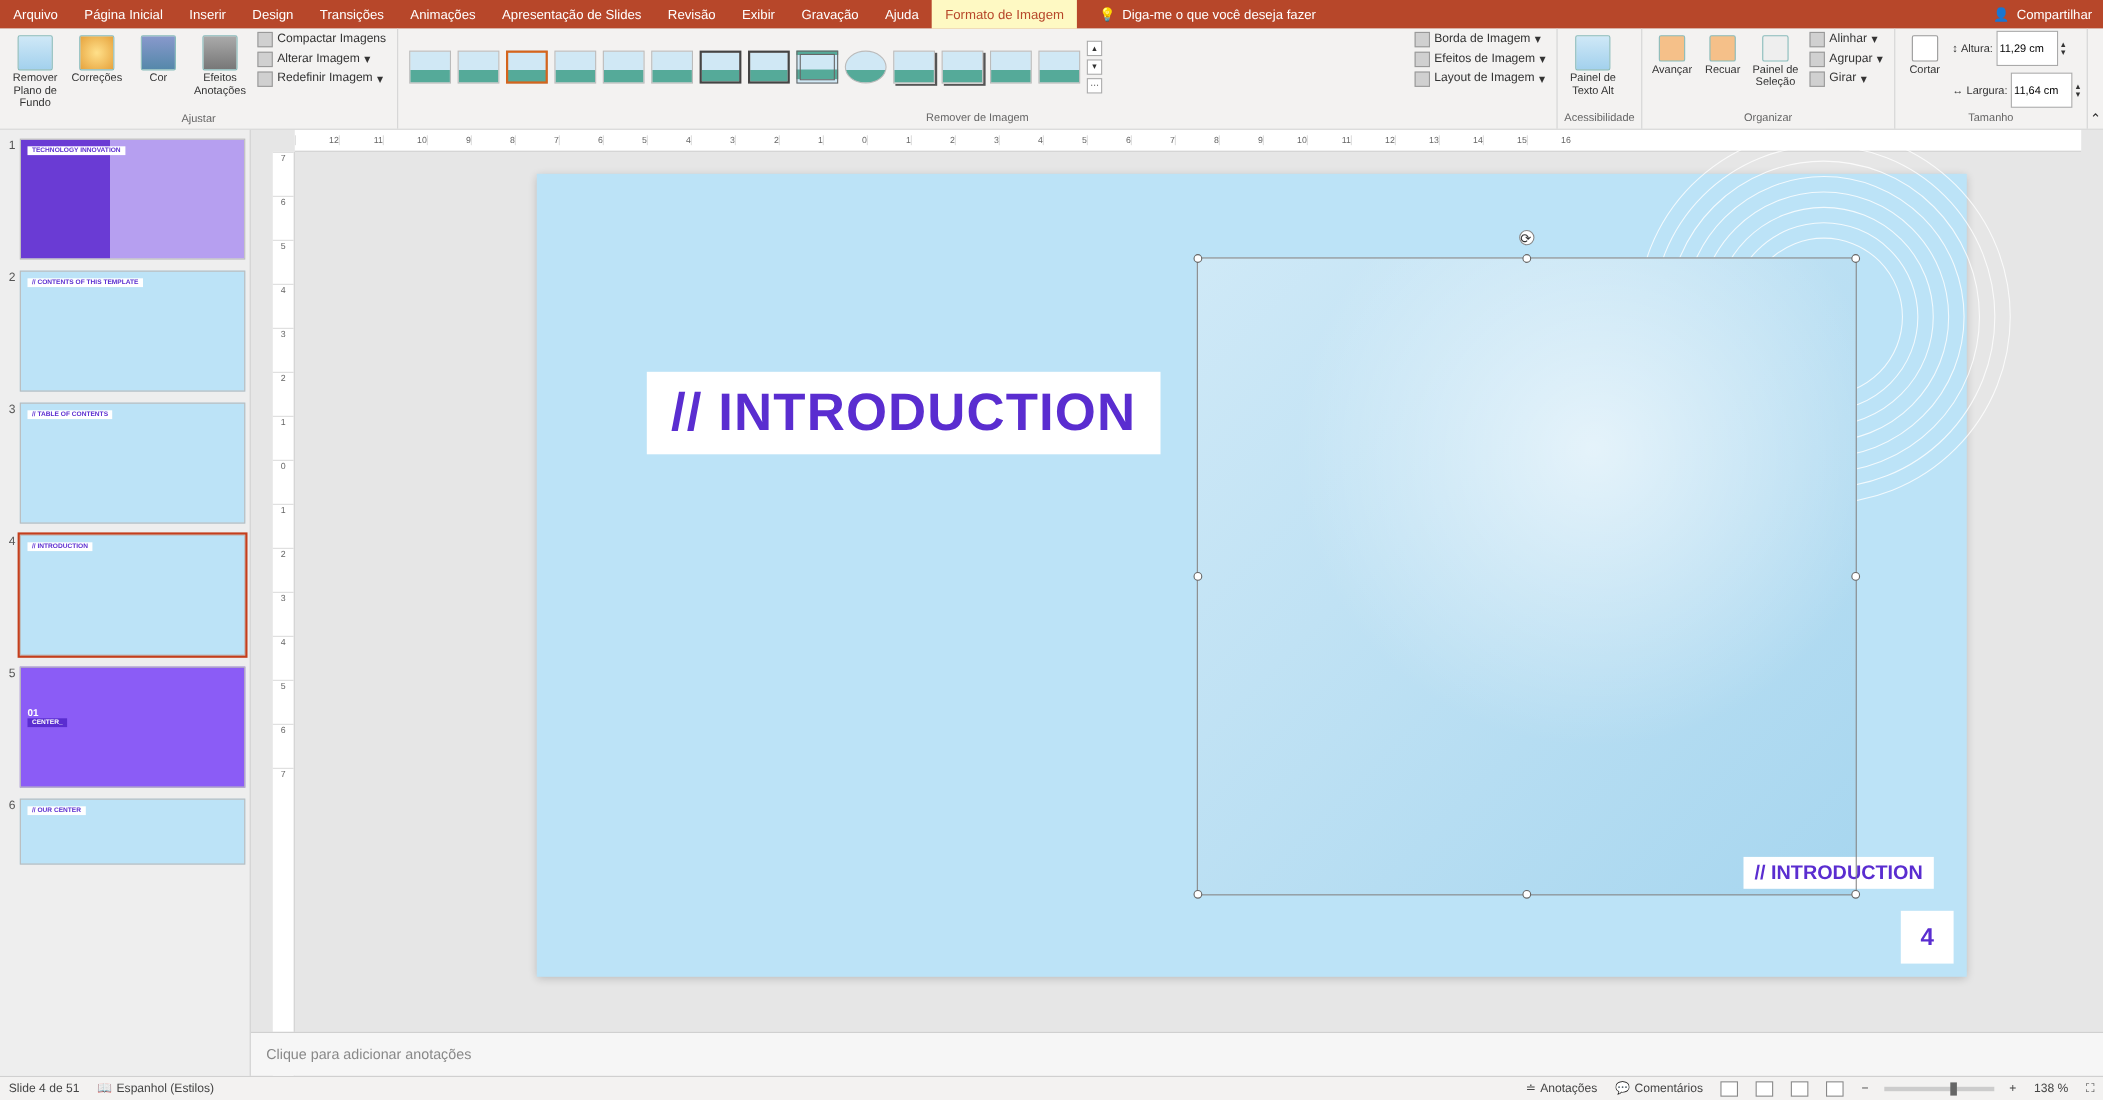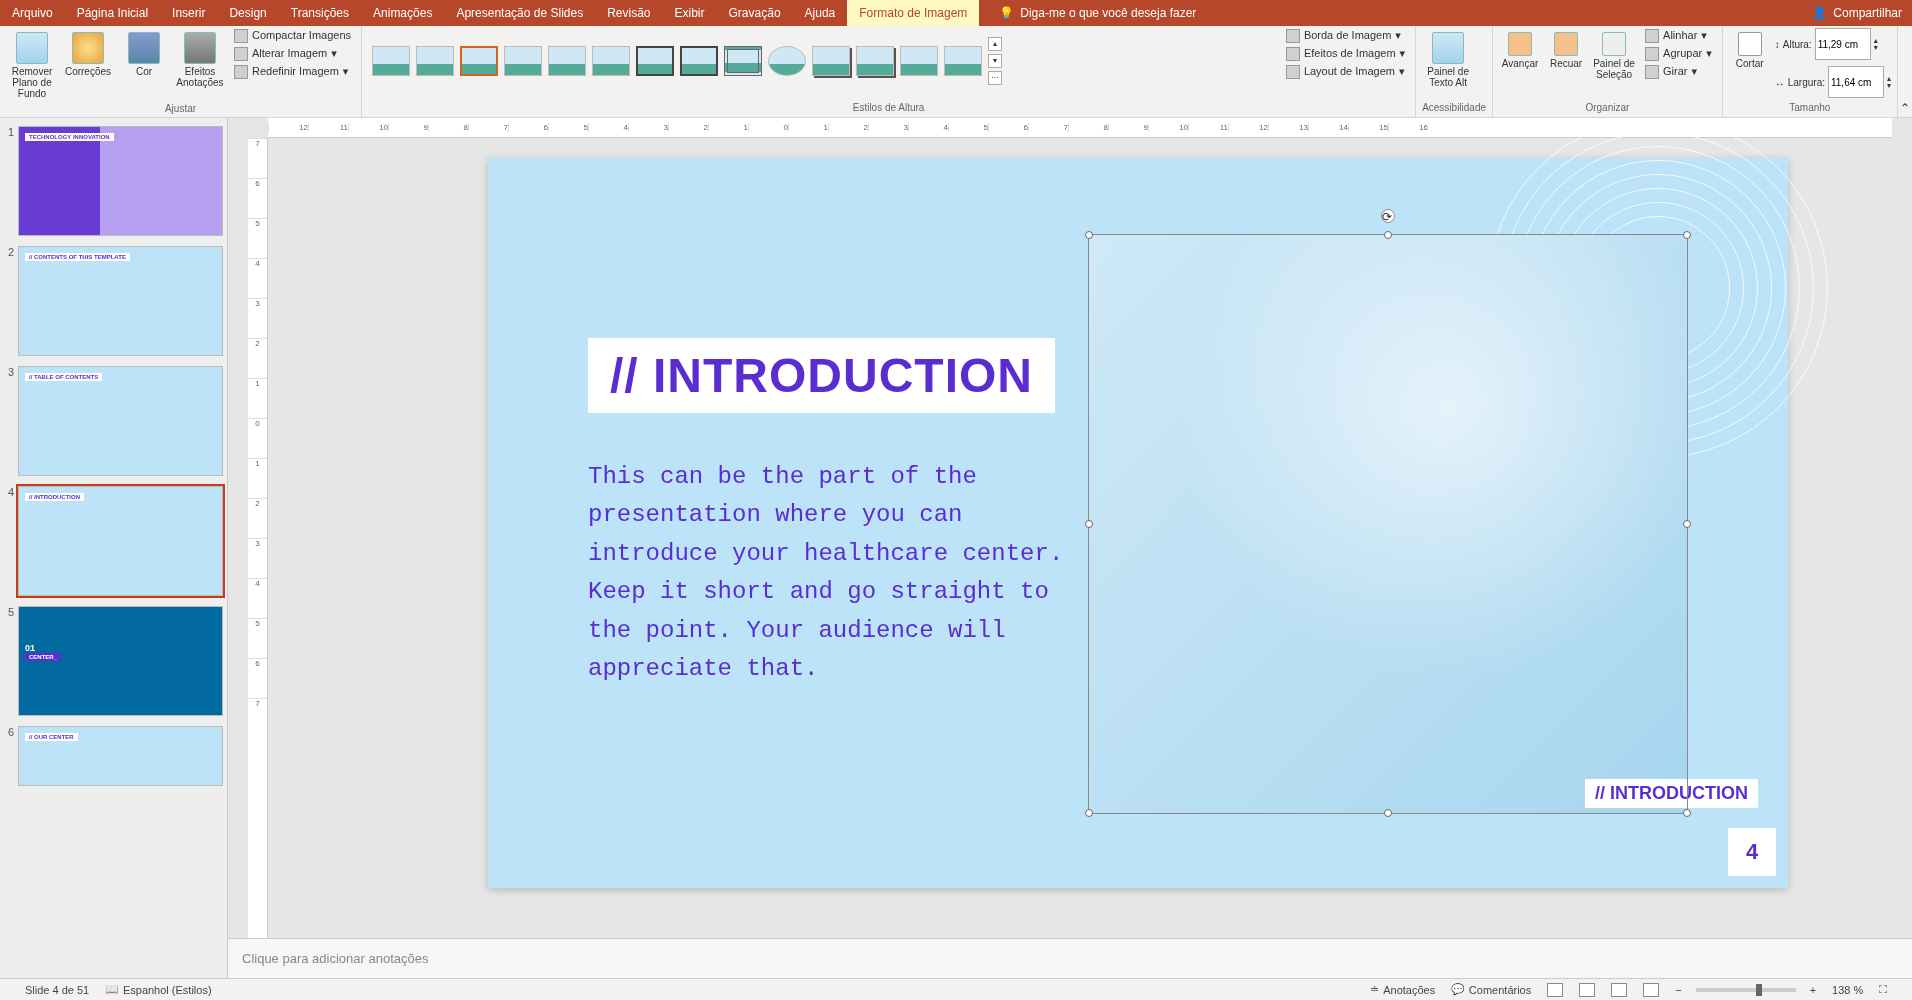--- a/index.html
+++ b/index.html
@@ -37,21 +37,21 @@
 
 
 .work-area { display: flex; height: calc(1000px - 26px - 92px - 22px); }
 
 
 .slide-panel { width: 228px; background: #eee; overflow-y: auto; border-right: 1px solid #ccc; padding: 8px 4px; }
 .thumb-wrap { display: flex; margin-bottom: 10px; }
 .thumb-num { width: 14px; font-size: 11px; color: #555; text-align: right; padding-right: 4px; }
 .thumb { flex: 1; height: 110px; background: #bce3f7; border: 1px solid #bbb; position: relative; overflow: hidden; font-size: 5px; color: #5a2dd0; padding: 6px; }
 .thumb.selected { outline: 2px solid #c43e1c; }
-.thumb.purple { background: #0369a1; color: #fff; }
+.thumb.purple { background: #8b5cf6; color: #fff; }
 .thumb .thumb-title { background: #fff; color: #5a2dd0; display: inline-block; padding: 1px 4px; font-size: 6px; font-weight: bold; }
 
 
 .editor { flex: 1; background: #e6e6e6; position: relative; overflow: hidden; }
 .h-ruler { position: absolute; left: 40px; right: 20px; top: 0; height: 20px; background: #fff; border-bottom: 1px solid #ccc; font-size: 8px; color: #666; display:flex; align-items:center; overflow:hidden; }
 .h-ruler span { flex:0 0 40px; text-align:right; border-left:1px solid #ddd; }
 .v-ruler { position: absolute; left: 20px; top: 20px; bottom: 0; width: 20px; background: #fff; border-right: 1px solid #ccc; font-size: 8px; color: #666; display:flex; flex-direction:column; }
 .v-ruler span { flex:0 0 40px; text-align:center; border-top:1px solid #ddd; writing-mode: horizontal-tb; }
 
 .slide-stage { position: absolute; left: 260px; top: 40px; width: 1300px; height: 730px; background: #bce3f7; box-shadow: 0 2px 8px rgba(0,0,0,0.2); }
@@ -64,21 +64,21 @@
 .sel-box { position: absolute; border: 1px solid #888; }
 .sel-handle { position: absolute; width: 8px; height: 8px; background: #fff; border: 1px solid #666; border-radius: 50%; }
 .rot-handle { position: absolute; width: 14px; height: 14px; border: 1px solid #888; border-radius: 50%; background:#fff; left: 50%; top: -26px; transform: translateX(-50%); }
 .circles-deco { position:absolute; right:-40px; top:-40px; width:340px; height:340px; }
 .circles-deco div { position:absolute; border:1px solid rgba(255,255,255,0.8); border-radius:50%; }
 
 
 .notes-pane { height: 40px; background: #f6f6f6; border-top: 1px solid #ccc; padding: 4px 14px; color: #888; font-size: 13px; display:flex; align-items:center; }
 
 
-.status-bar { height: 22px; background: #f3f2f1; border-top: 1px solid #ccc; display: flex; align-items: center; font-size: 11px; color: #444; padding: 0 17px; }
+.status-bar { height: 22px; background: #f3f2f1; border-top: 1px solid #ccc; display: flex; align-items: center; font-size: 11px; color: #444; padding: 0 0; }
 .status-bar .sp { flex: 1; }
 .status-btn { padding: 0 8px; display: flex; align-items: center; gap: 4px; cursor: pointer; }
 .view-icon { width: 16px; height: 14px; border: 1px solid #888; background: #fff; }
 .zoom-slider { width: 100px; height: 4px; background: #ccc; position: relative; margin: 0 6px; }
 .zoom-slider .zh { position: absolute; top: -4px; left: 60%; width: 6px; height: 12px; background: #666; }
 </style>
 </head>
 <body>
 
 <div class="top-tabs">
@@ -158,21 +158,21 @@
           <div>▾</div>
           <div>⋯</div>
         </div>
       </div>
       <div class="small-btn-col" style="margin-left:auto">
         <div class="small-btn"><div class="mini-icon"></div><span>Borda de Imagem</span> ▾</div>
         <div class="small-btn"><div class="mini-icon"></div><span>Efeitos de Imagem</span> ▾</div>
         <div class="small-btn"><div class="mini-icon"></div><span>Layout de Imagem</span> ▾</div>
       </div>
     </div>
-    <div class="ribbon-group-label">Estilos de Altura</div>
+    <div class="ribbon-group-label">Remover de Imagem</div>
   </div>
 
   <div class="ribbon-group">
     <div class="ribbon-buttons-row">
       <div class="big-btn">
         <div class="icon-box"></div>
         <div class="lbl">Painel de Texto Alt</div>
       </div>
     </div>
     <div class="ribbon-group-label">Acessibilidade</div>
@@ -324,21 +324,20 @@
         <div style="inset:0"></div>
           <div style="inset:14px"></div>
           <div style="inset:28px"></div>
           <div style="inset:42px"></div>
           <div style="inset:56px"></div>
           <div style="inset:70px"></div>
           <div style="inset:84px"></div>
           <div style="inset:98px"></div>
       </div>
       <div class="intro-title">// INTRODUCTION</div>
-      <div class="intro-body">This can be the part of the presentation where you can introduce your healthcare center. Keep it short and go straight to the point. Your audience will appreciate that.</div>
       <div class="slide-img"></div>
       <div class="intro-label">// INTRODUCTION</div>
       <div class="page-num-box">4</div>
 
       <div class="sel-box" style="left:600px;top:76px;width:600px;height:580px">
         <div class="rot-handle">⟳</div>
         <div class="sel-handle" style="left:-4px;top:-4px"></div>
         <div class="sel-handle" style="right:-4px;top:-4px"></div>
         <div class="sel-handle" style="left:-4px;bottom:-4px"></div>
         <div class="sel-handle" style="right:-4px;bottom:-4px"></div>

